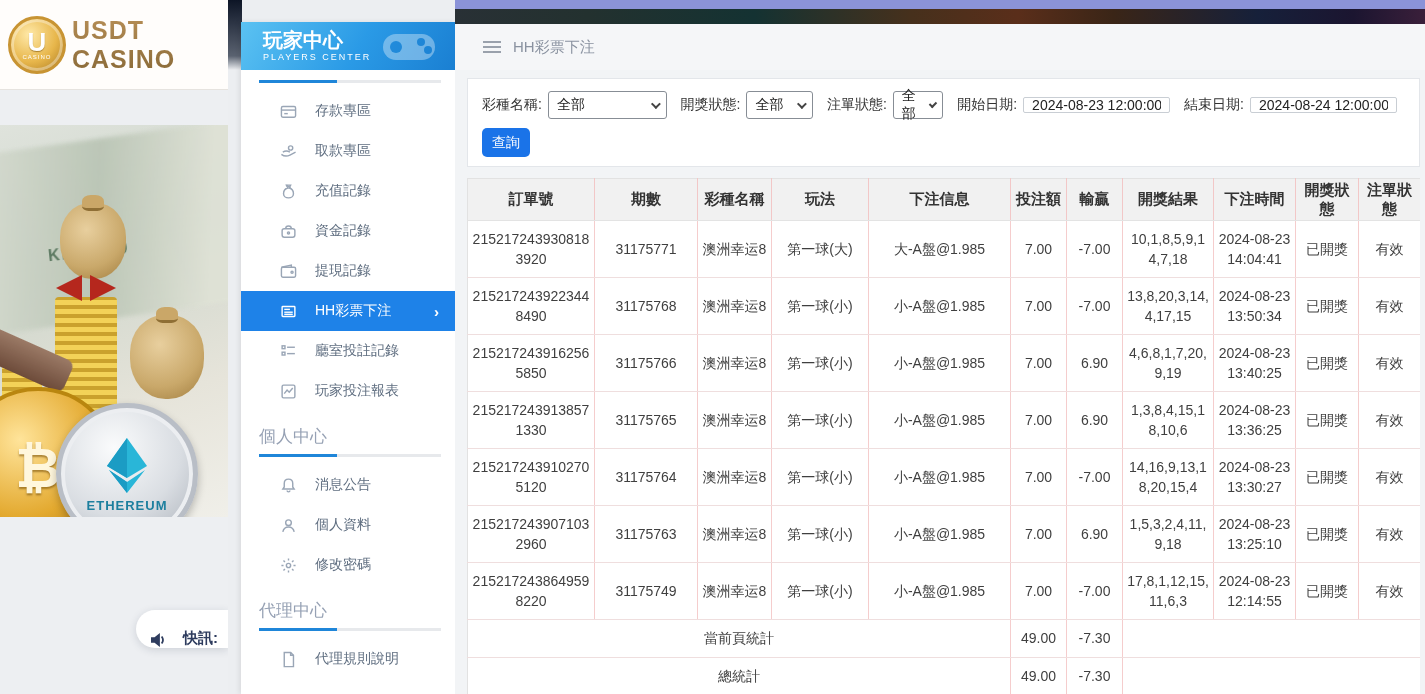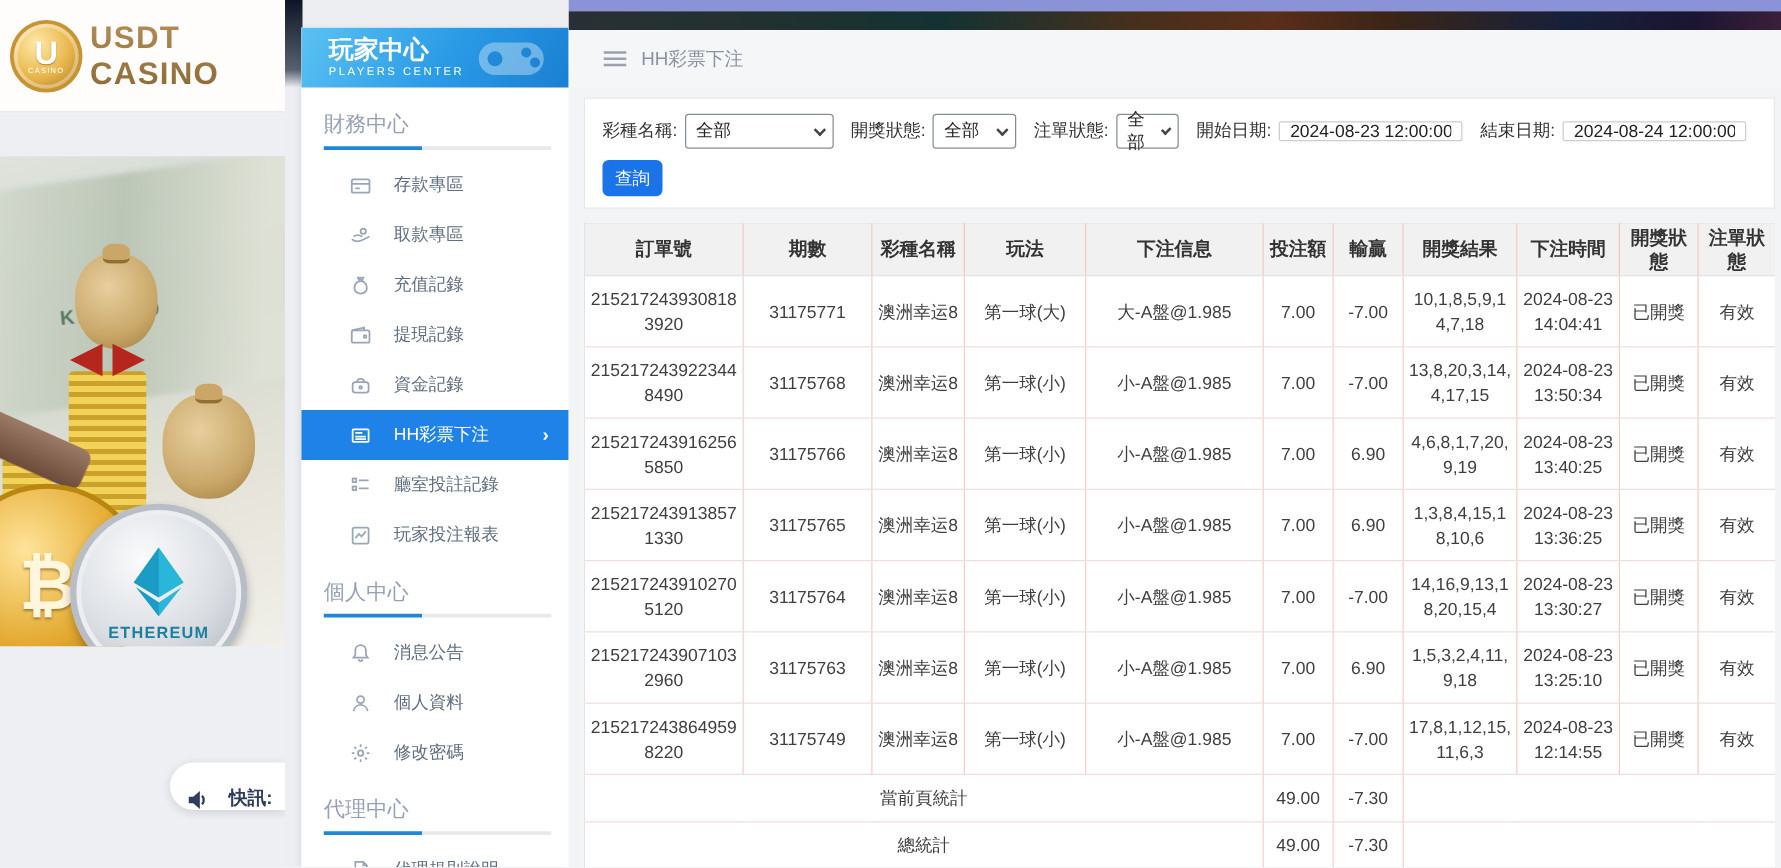--- a/index.html
+++ b/index.html
@@ -155,21 +155,20 @@
         <div class="sb-sub">PLAYERS CENTER</div>
         <svg class="gamepad" width="56" height="38" viewBox="0 0 56 38">
           <rect x="2" y="6" width="52" height="26" rx="13" fill="#ffffff"></rect>
           <circle cx="15" cy="19" r="6" fill="#1a7fd2"></circle>
           <circle cx="40" cy="14" r="4" fill="#1a7fd2"></circle>
           <circle cx="47" cy="22" r="4" fill="#1a7fd2"></circle>
         </svg>
       </div>
       <div class="side-menu" id="side-menu">
           <div class="side-section">
-            <div class="section-title">財務中心</div>
             <div class="section-bar"></div>
             <div class="menu-item">
               <span class="mi-icon">
                 <svg width="17" height="17" viewBox="0 0 24 24" stroke-width="2">
                   <rect x="2" y="5" width="20" height="15" rx="2"></rect>
                   <line x1="2" y1="10" x2="22" y2="10"></line>
                   <line x1="6" y1="15" x2="11" y2="15"></line>
                 </svg>
               </span>
               <span class="mi-label">存款專區</span>
@@ -189,36 +188,36 @@
                 <svg width="17" height="17" viewBox="0 0 24 24" stroke-width="2">
                   <path d="M9 3h6l-2 4c4 1 6 4 6 8a7 6 0 0 1-14 0c0-4 2-7 6-8z"></path>
                   <line x1="9" y1="3" x2="15" y2="7"></line>
                 </svg>
               </span>
               <span class="mi-label">充值記錄</span>
             </div>
             <div class="menu-item">
               <span class="mi-icon">
                 <svg width="17" height="17" viewBox="0 0 24 24" stroke-width="2">
+                  <rect x="3" y="8" width="18" height="12" rx="3"></rect>
+                  <path d="M8 8c0-5 8-5 8 0"></path>
+                  <circle cx="12" cy="14" r="1.5"></circle>
+                </svg>
+              </span>
+              <span class="mi-label">資金記錄</span>
+            </div>
+            <div class="menu-item">
+              <span class="mi-icon">
+                <svg width="17" height="17" viewBox="0 0 24 24" stroke-width="2">
                   <rect x="2" y="6" width="20" height="14" rx="2"></rect>
                   <path d="M2 6l14-3v3"></path>
                   <circle cx="17" cy="13" r="1.5"></circle>
                 </svg>
               </span>
               <span class="mi-label">提現記錄</span>
-            </div>
-            <div class="menu-item">
-              <span class="mi-icon">
-                <svg width="17" height="17" viewBox="0 0 24 24" stroke-width="2">
-                  <rect x="3" y="8" width="18" height="12" rx="3"></rect>
-                  <path d="M8 8c0-5 8-5 8 0"></path>
-                  <circle cx="12" cy="14" r="1.5"></circle>
-                </svg>
-              </span>
-              <span class="mi-label">資金記錄</span>
             </div>
             <div class="menu-item active">
               <span class="mi-icon">
                 <svg width="17" height="17" viewBox="0 0 24 24" stroke-width="2">
                   <rect x="3" y="5" width="18" height="14" rx="1"></rect>
                   <line x1="6" y1="9" x2="14" y2="9"></line>
                   <line x1="6" y1="13" x2="18" y2="13"></line>
                   <line x1="6" y1="16" x2="18" y2="16"></line>
                 </svg>
               </span>

